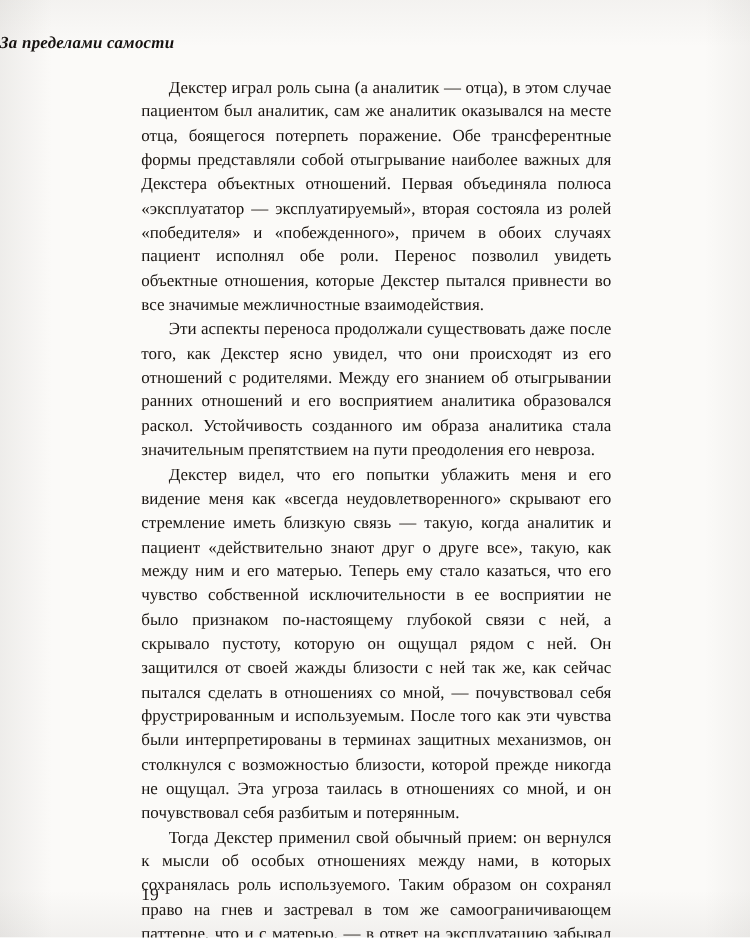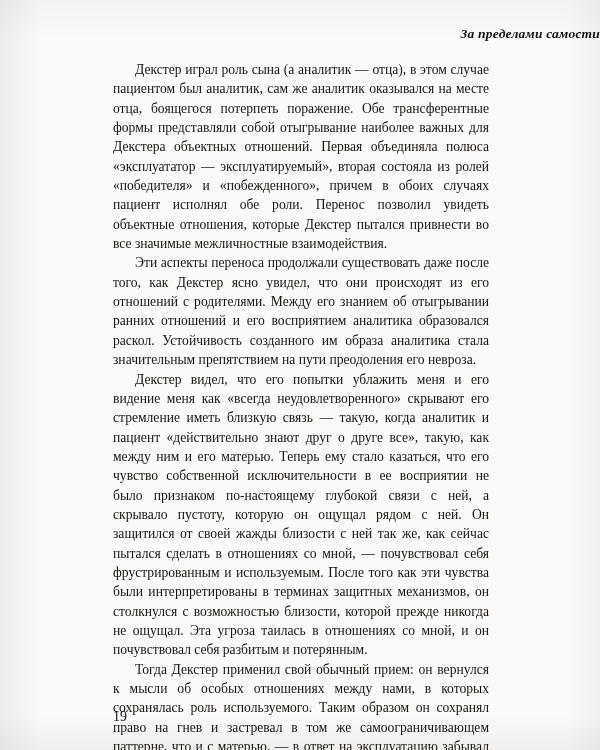--- a/index.html
+++ b/index.html
@@ -30,21 +30,21 @@
       linear-gradient(to right, rgba(120,115,110,0.10), rgba(255,255,255,0) 7%),
       linear-gradient(to left, rgba(120,115,110,0.07), rgba(255,255,255,0) 6%),
       linear-gradient(to bottom, rgba(120,115,110,0.06), rgba(255,255,255,0) 5%),
       linear-gradient(to top, rgba(120,115,110,0.08), rgba(255,255,255,0) 5%);
   }
   .running-head {
     position: absolute;
     top: 26px;
     left: 0;
     width: 600px;
-    text-align: right;
+    text-align: left;
     font-family: "Liberation Serif", serif;
     font-style: italic;
     font-weight: bold;
     font-size: 13.5px;
     letter-spacing: 0.2px;
     color: #161210;
   }
   .text-block {
     position: absolute;
     top: 60px;

